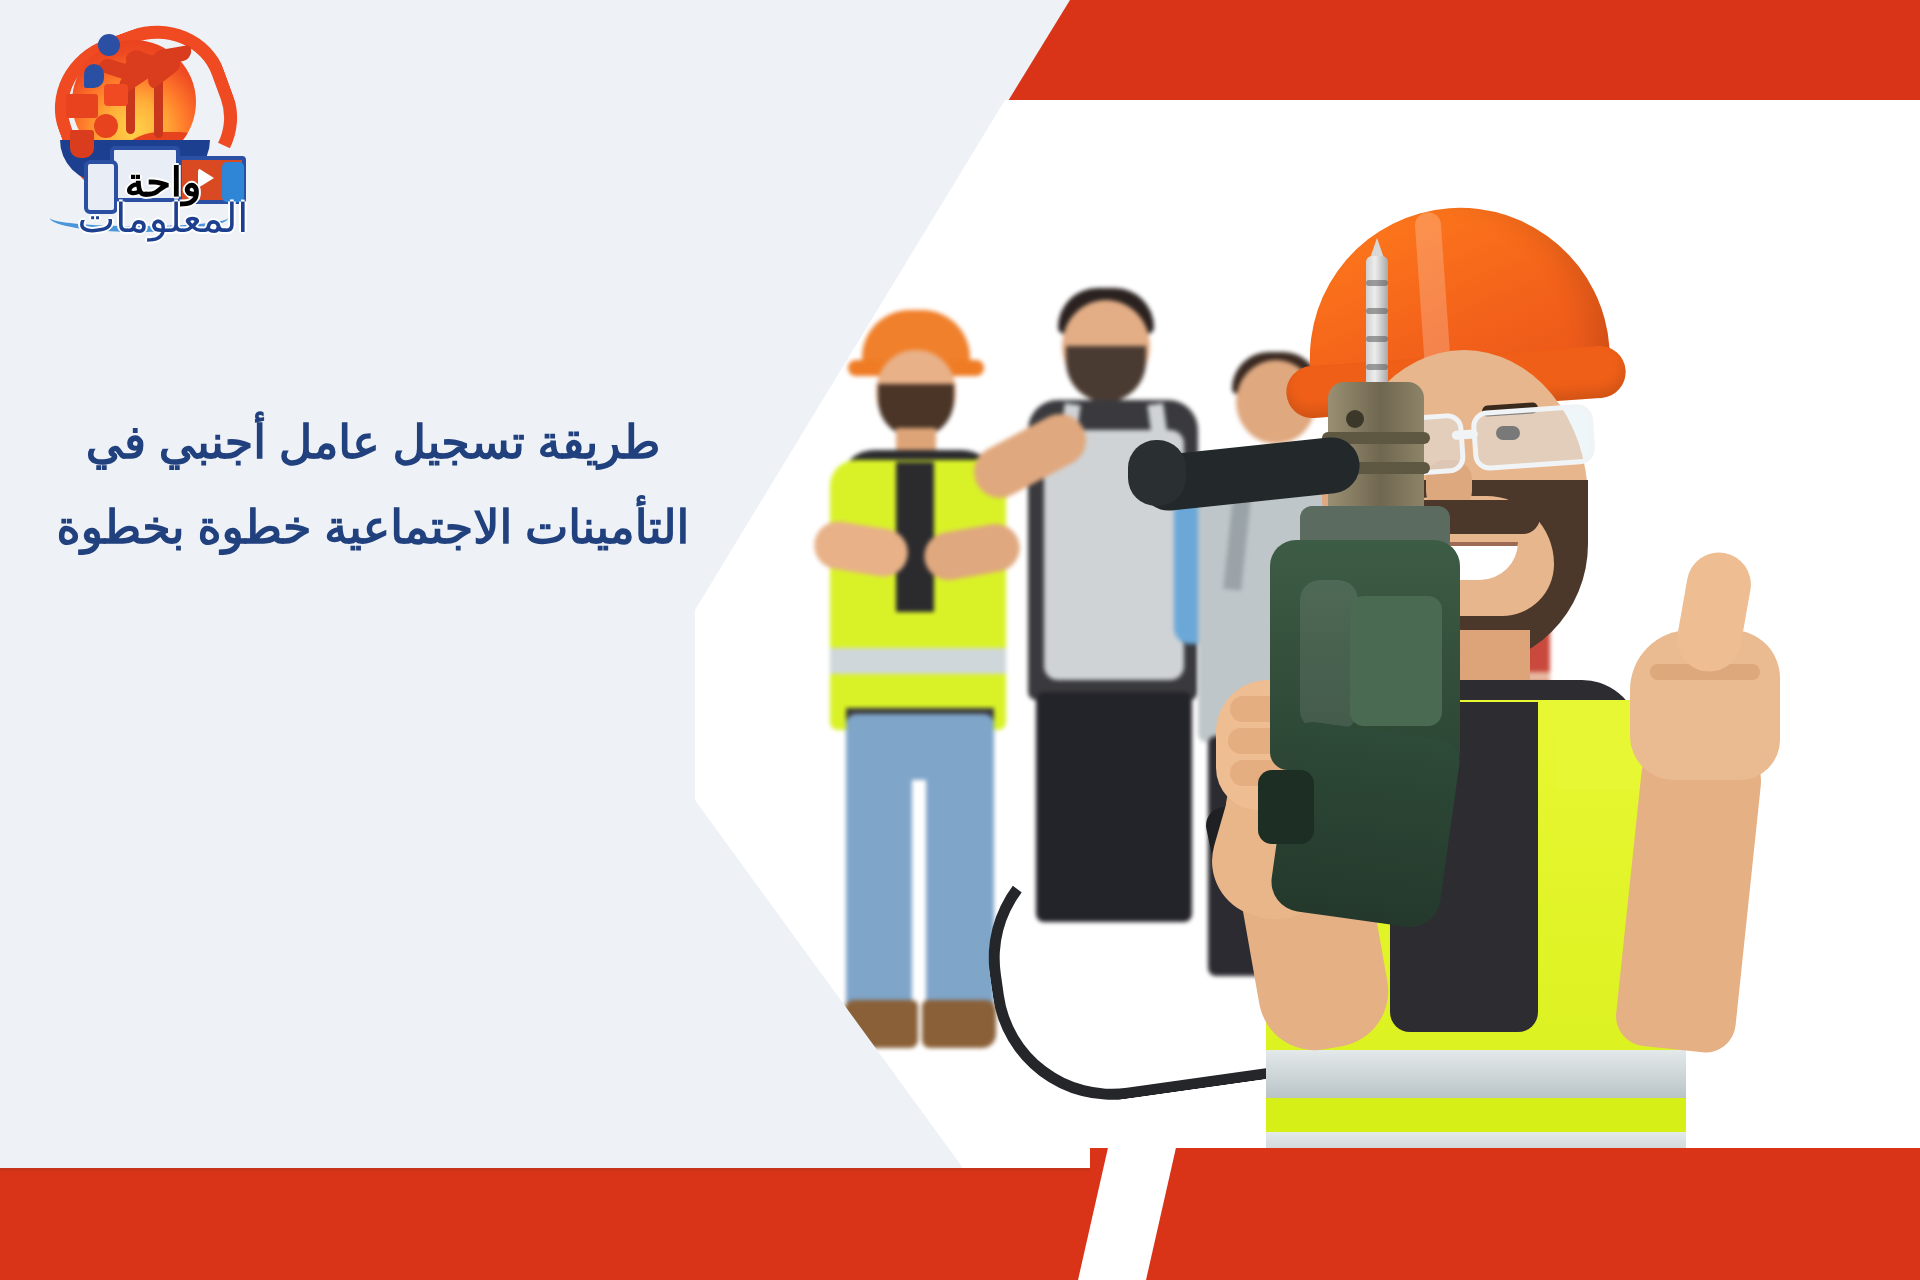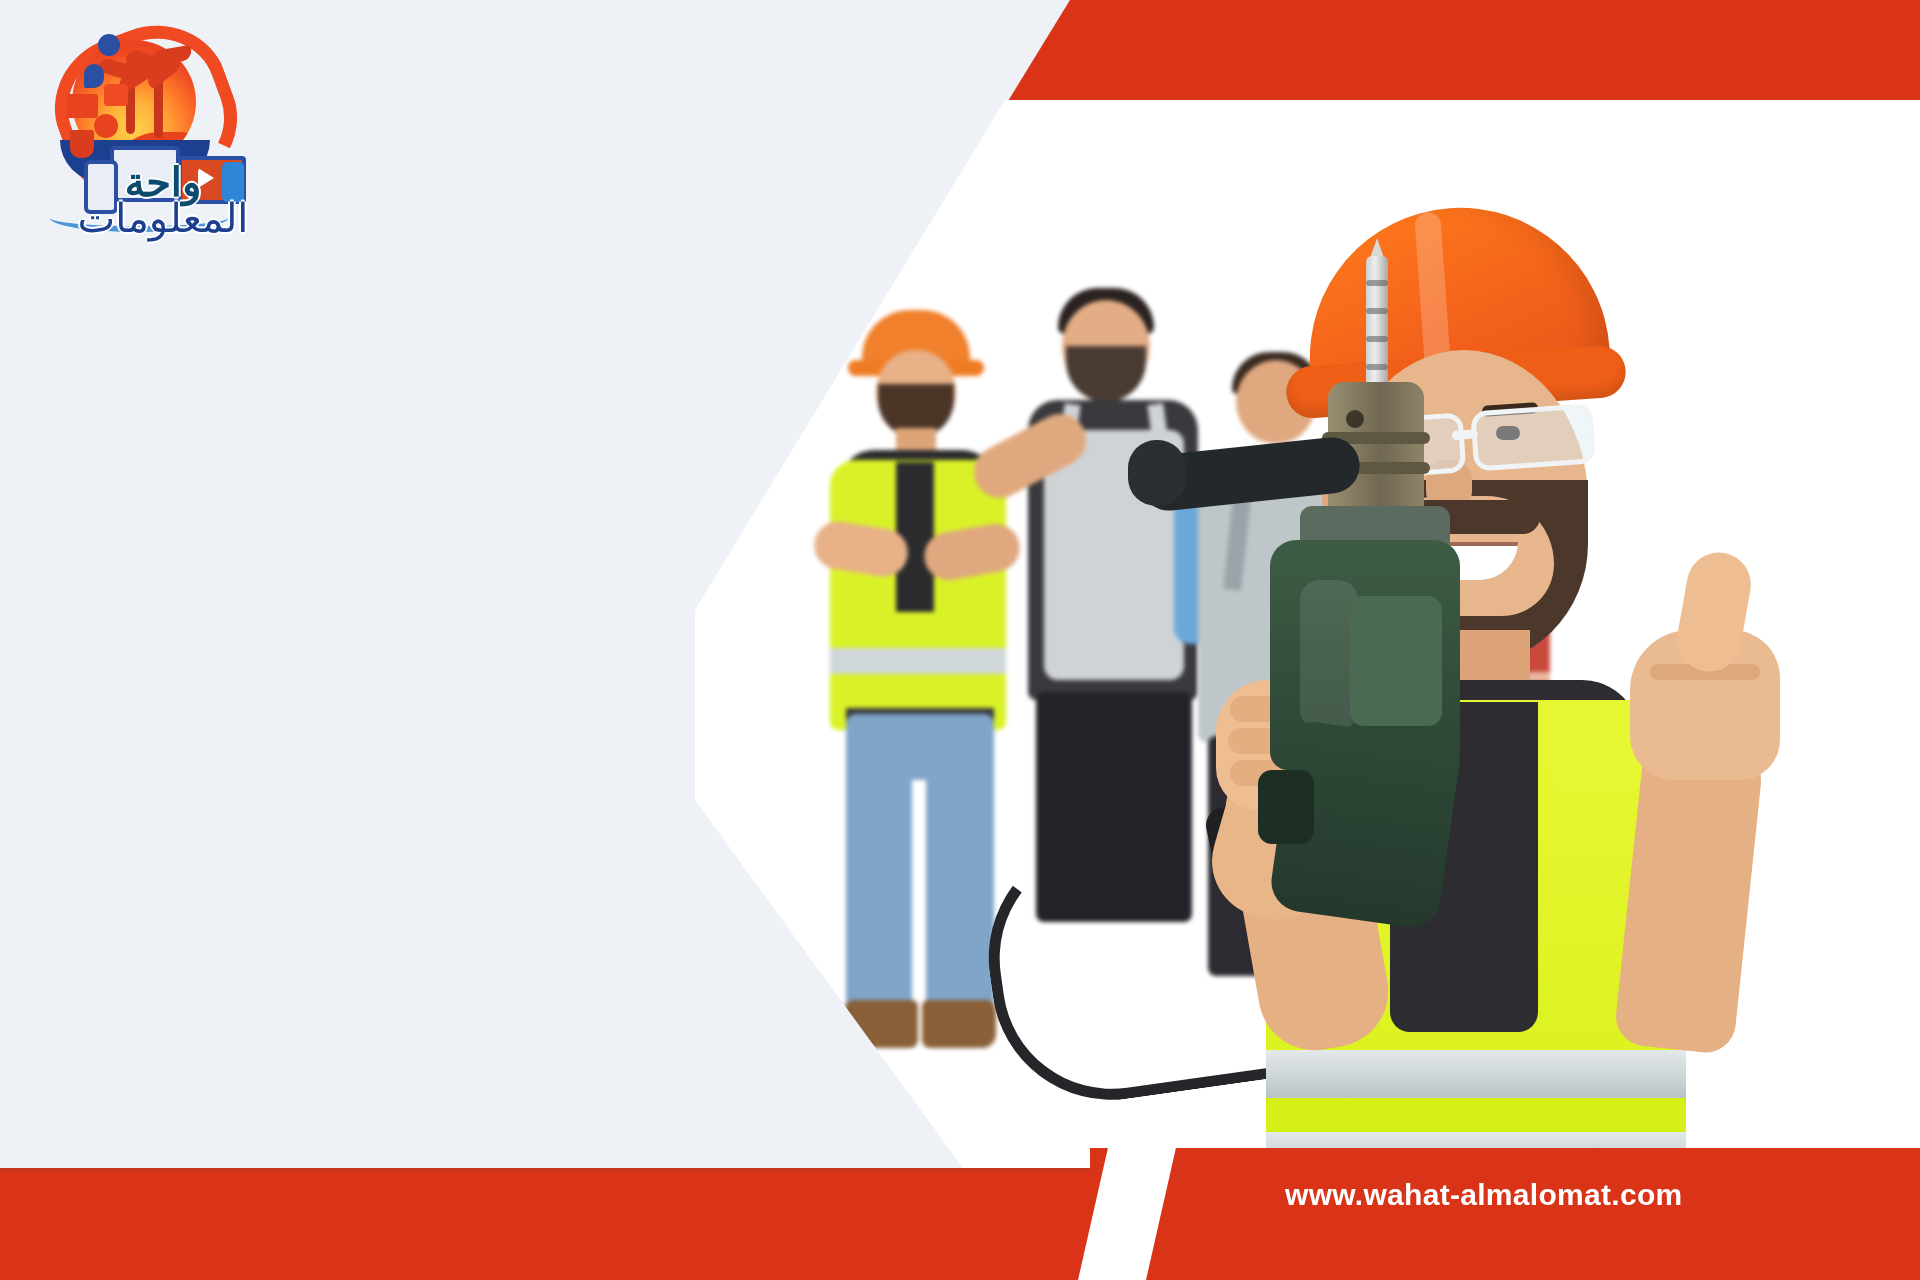--- a/index.html
+++ b/index.html
@@ -377,21 +377,21 @@
   .m-phone{left:48px;top:138px;width:26px;height:46px;background:#e8edf6;border:4px solid #2b4fa3;border-radius:6px;}
   .m-laptop{left:142px;top:134px;width:60px;height:40px;background:#d94a22;border:4px solid #2b4fa3;border-radius:4px;}
   .m-play{left:162px;top:146px;width:0;height:0;border-left:16px solid #ffffff;border-top:10px solid transparent;border-bottom:10px solid transparent;}
   .m-tab{left:186px;top:140px;width:22px;height:40px;background:#2f86d6;border-radius:5px;}
 
   .logo-text{
     position:absolute;left:22px;top:140px;width:210px;text-align:center;
     direction:rtl;line-height:1.0;
   }
   .logo-text .l1{
-    display:block;color:#0c4a6e;font-size:40px;font-weight:bold;
+    display:block;color:#000000;font-size:40px;font-weight:bold;
     text-shadow:0 2px 0 #ffffff, 0 -2px 0 #ffffff, 2px 0 0 #ffffff, -2px 0 0 #ffffff;
   }
   .logo-text .l2{
     display:block;color:#1d3f8f;font-size:40px;font-weight:normal;margin-top:-4px;
     text-shadow:0 2px 0 #ffffff, 0 -2px 0 #ffffff, 2px 0 0 #ffffff, -2px 0 0 #ffffff;
   }
 
   .headline{
     position:absolute;left:40px;top:400px;width:666px;
     direction:rtl;text-align:center;
@@ -529,21 +529,20 @@
       </div>
 
     </div>
   </div>
 
   <div class="bottom-bar-left"></div>
   <div class="bar-hairline"></div>
   <div class="bottom-bar-right"></div>
   <div class="bottom-notch"></div>
 
-  <div class="url">www.wahat-almalomat.com</div>
 
   <div class="logo">
     <div class="logo-arc"></div>
     <div class="logo-circle">
       <div class="logo-dune"></div>
     </div>
     <div class="palm p1">
       <div class="trunk" style="left:16px;top:14px"></div>
       <div class="frond" style="left:-12px;top:4px;transform:rotate(18deg)"></div>
       <div class="frond" style="left:14px;top:-2px;transform:rotate(-6deg)"></div>
@@ -570,14 +569,17 @@
     <div class="mini m-tab"></div>
 
     <div class="logo-wave"></div>
 
     <div class="logo-text">
       <span class="l1">واحة</span>
       <span class="l2">المعلومات</span>
     </div>
   </div>
 
+  <div class="headline">
+    <span>طريقة تسجيل عامل أجنبي في التأمينات الاجتماعية خطوة بخطوة</span>
+  </div>
 
 </div>
 
 </body></html>

